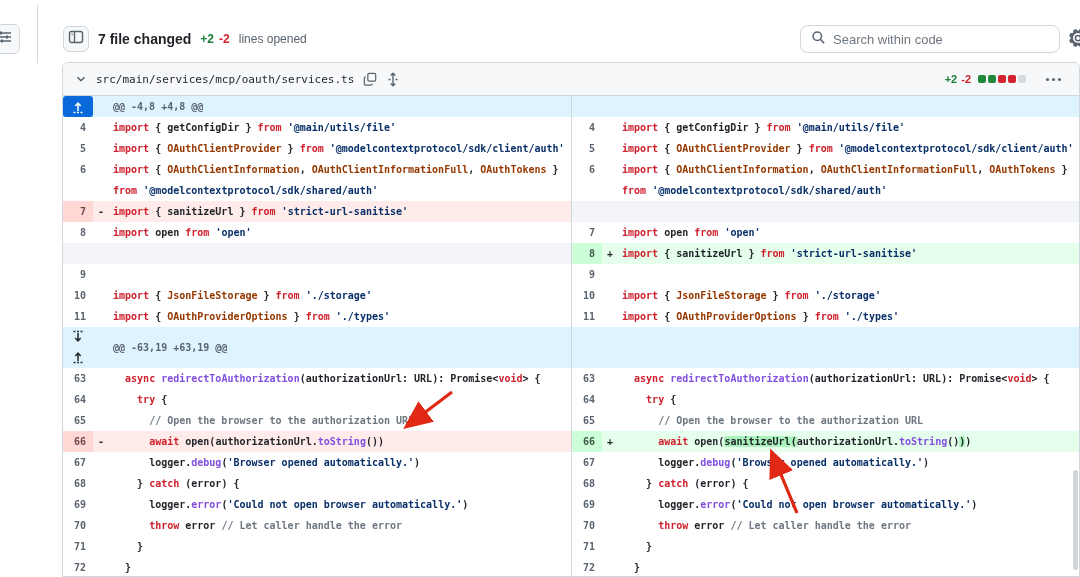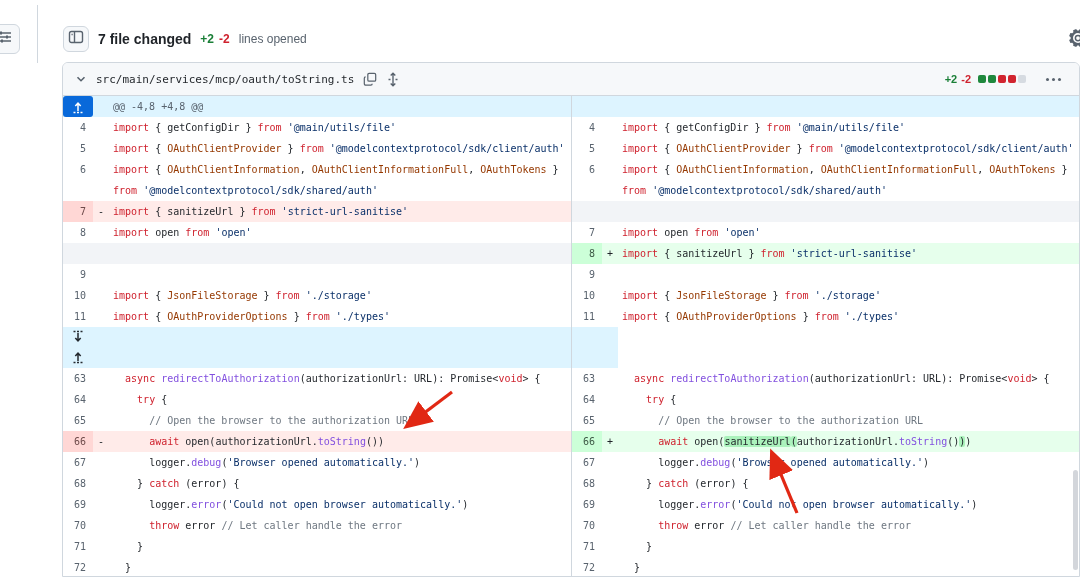--- a/index.html
+++ b/index.html
@@ -41,21 +41,21 @@
   .stat-blocks { display:flex; gap:2px; margin-right:14px; }
   .sq { width:8px; height:8px; border-radius:2px; }
   .sq.add { background:#1f883d; }
   .sq.del { background:#d1242f; }
   .sq.neutral { background:#d6dbe1; }
   .kebab { display:flex; gap:3px; padding:4px 2px; cursor:pointer; }
   .kebab i { width:3px; height:3px; border-radius:50%; background:#59636e; }
 
   
   #diff { width:100%; font-family:"DejaVu Sans Mono", monospace; font-size:10px; }
-  .drow { display:grid; grid-template-columns:30px 16px 462px 31px 16px 1fr; height:21px; }
+  .drow { display:grid; grid-template-columns:30px 16px 462px 31px 16px 1fr; height:21px;font-weight:bold; }
   .drow.tall { height:41px; }
   .dnum { text-align:right; padding-right:7px; color:#59636e; line-height:21px; font-size:10px; background:#fff; }
   .dmark { text-align:center; line-height:21px; color:#1f2328; background:#fff; }
   .dcode { white-space:pre; line-height:21px; padding-left:4px; overflow:hidden; background:#fff; }
   .drow > div:nth-child(4) { border-left:1px solid #d0d7de; }
 
   .tp-del.dnum { background:#ffd7d5; color:#6e4a4a; }
   .tp-del.dmark, .tp-del.dcode { background:#ffebe9; }
   .tp-add.dnum { background:#ccffd8; color:#3d5a46; }
   .tp-add.dmark, .tp-add.dcode { background:#e6ffec; }
@@ -101,37 +101,46 @@
             <path d="M3.5 5.5h1.2"></path>
         </svg>
       </span>
     </div>
     <span class="tb-title">7 file changed</span>
     <span class="tb-add">+2</span>
     <span class="tb-del">-2</span>
     <span class="tb-muted">lines opened</span>
   </div>
 
+  <div class="search-box">
+    <span>
+      <svg width="15" height="15" viewBox="0 0 16 16" fill="none" stroke="#59636e" stroke-width="1.6">
+        <circle cx="6.7" cy="6.7" r="4.5"></circle>
+          <path d="M10.2 10.2L14 14"></path>
+      </svg>
+    </span>
+    <input type="text" placeholder="Search within code" style="">
+  </div>
 
   <div class="gear">
     <svg width="20" height="20" viewBox="0 0 16 16" fill="#59636e">
       <path d="M8 5.3A2.7 2.7 0 1 0 8 10.7 2.7 2.7 0 0 0 8 5.3zm0 4.2A1.5 1.5 0 1 1 8 6.5a1.5 1.5 0 0 1 0 3z"></path>
       <path d="M13.9 8.7l1.2.9-1 2.4-1.5-.2-.9.9.2 1.5-2.4 1-.9-1.2h-1.2l-.9 1.2-2.4-1 .2-1.5-.9-.9-1.5.2-1-2.4 1.2-.9V7.3L.9 6.4l1-2.4 1.5.2.9-.9-.2-1.5 2.4-1 .9 1.2h1.2l.9-1.2 2.4 1-.2 1.5.9.9 1.5-.2 1 2.4-1.2.9v1.4zM8 12a4 4 0 1 0 0-8 4 4 0 0 0 0 8z" fill-rule="evenodd"></path>
     </svg>
   </div>
 </div>
 
 <div class="file-card">
   <div class="file-header">
     <span class="chev">
       <svg width="12" height="12" viewBox="0 0 12 12" fill="none" stroke="#59636e" stroke-width="1.6">
         <path d="M2.5 4.2L6 7.7l3.5-3.5"></path>
       </svg>
     </span>
-    <span class="file-path">src/main/services/mcp/oauth/toString.ts</span>
+    <span class="file-path">src/main/services/mcp/oauth/services.ts</span>
     <span class="hdr-icon">
       <svg width="14" height="14" viewBox="0 0 16 16" fill="none" stroke="#59636e" stroke-width="1.4">
         <rect x="5.5" y="1.5" width="9" height="9" rx="1.5"></rect>
         <path d="M10.5 13.5v0a1.5 1.5 0 0 1-1.5 1.5H3A1.5 1.5 0 0 1 1.5 13.5V7A1.5 1.5 0 0 1 3 5.5"></path>
       </svg>
     </span>
     <span class="hdr-icon">
       <svg width="14" height="15" viewBox="0 0 14 15" fill="none" stroke="#59636e" stroke-width="1.4">
         <path d="M7 1.5v12M4.7 3.5L7 1.2l2.3 2.3M4.7 11.5L7 13.8l2.3-2.3"></path>
         <path d="M2.5 7.5h2M9.5 7.5h2"></path>
@@ -260,20 +269,21 @@
             </svg>
           </div>
           <div class="xbtn-sm">
             <svg width="14" height="14" viewBox="0 0 14 14" fill="none" stroke-width="1.5">
               <path d="M7 11V3.5M4.3 6L7 3.2 9.7 6"></path>
               <path d="M2.5 12.5h2M6 12.5h2M9.5 12.5h2" stroke-width="1.3"></path>
             </svg>
           </div>
         </div>
         <div class="dmark tp-hunk"></div>
+        <div class="dcode tp-hunk">@@ -63,19 +63,19 @@</div>
         <div class="dnum tp-hunkpad"></div>
         <div class="dmark tp-hunkpad"></div>
         <div class="dcode tp-hunkpad"></div>
       </div>
       <div class="drow">
         <div class="dnum tp-ctx">63</div>
         <div class="dmark tp-ctx"></div>
         <div class="dcode tp-ctx"><span style="color: rgb(31, 35, 40);">  </span><span style="color: rgb(207, 34, 46);">async</span><span style="color: rgb(31, 35, 40);"> </span><span style="color: rgb(130, 80, 223);">redirectToAuthorization</span><span style="color: rgb(31, 35, 40);">(</span><span style="color: rgb(31, 35, 40);">authorizationUrl</span><span style="color: rgb(31, 35, 40);">: URL): </span><span style="color: rgb(31, 35, 40);">Promise</span><span style="color: rgb(31, 35, 40);">&lt;</span><span style="color: rgb(207, 34, 46);">void</span><span style="color: rgb(31, 35, 40);">&gt; {</span></div>
         <div class="dnum tp-ctx">63</div>
         <div class="dmark tp-ctx"></div>

